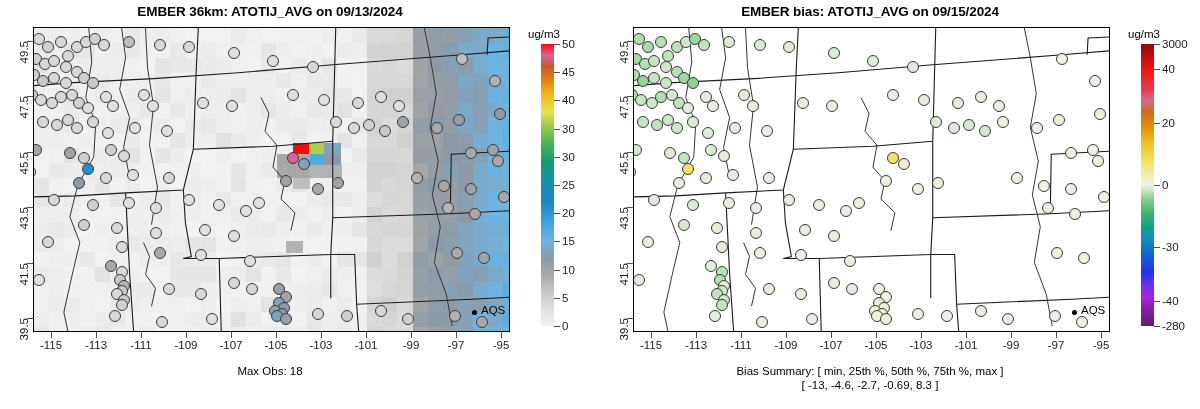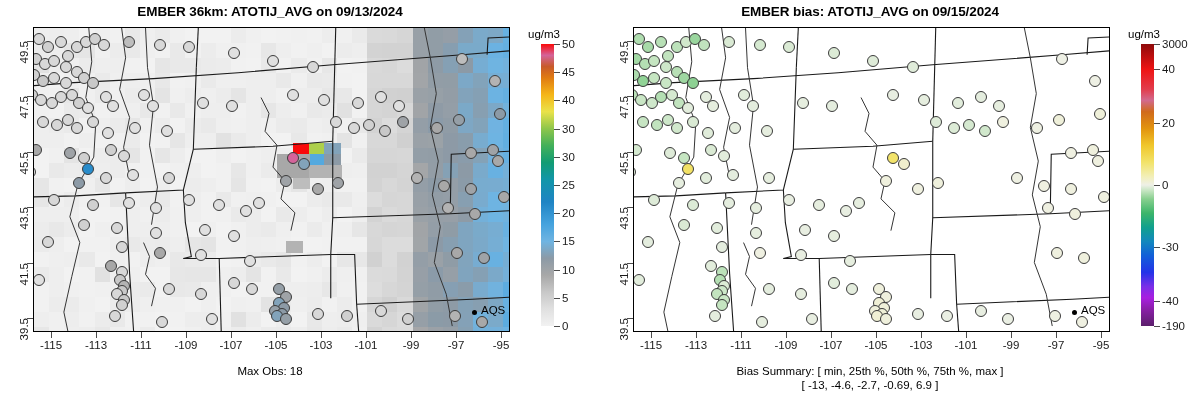--- a/index.html
+++ b/index.html
@@ -1201,34 +1201,34 @@
         <div class="xtick" style="left: 423px;"></div>
         <div class="xlab" style="left: 423px;">-97</div>
         <div class="xtick" style="left: 468px;"></div>
         <div class="xlab" style="left: 468px;">-95</div>
       </div>
 
     <div class="cbar-unit" style="left:528px;top:28px;">ug/m3</div>
     <div id="cbar-right" class="cbar" style="left: 541px; top: 44px; height: 282px; background: linear-gradient(to top, rgb(91, 31, 107) 0%, rgb(138, 31, 168) 6%, rgb(168, 31, 224) 10%, rgb(122, 47, 232) 14%, rgb(36, 51, 232) 19%, rgb(18, 96, 216) 25%, rgb(19, 136, 189) 30%, rgb(16, 160, 141) 35%, rgb(60, 181, 106) 40%, rgb(135, 207, 142) 45%, rgb(198, 229, 194) 48%, rgb(238, 240, 231) 50%, rgb(242, 239, 184) 53%, rgb(242, 227, 106) 58%, rgb(240, 199, 44) 64%, rgb(226, 148, 15) 70%, rgb(208, 106, 28) 76%, rgb(210, 106, 142) 80%, rgb(226, 60, 76) 84%, rgb(238, 20, 20) 91%, rgb(142, 10, 10) 100%);"></div>
     <div id="cbar-right-ticks" class="cbar-ticks" style="left:554px;top:44px;height:282px;">
         <div class="cbtick" style="top: 282px;"></div>
-        <div class="cblab" style="top: 282px;">-190</div>
+        <div class="cblab" style="top: 282px;">-280</div>
         <div class="cbtick" style="top: 256.62px;"></div>
         <div class="cblab" style="top: 256.62px;">-40</div>
         <div class="cbtick" style="top: 203.04px;"></div>
         <div class="cblab" style="top: 203.04px;">-30</div>
         <div class="cbtick" style="top: 141px;"></div>
         <div class="cblab" style="top: 141px;">0</div>
         <div class="cbtick" style="top: 78.96px;"></div>
         <div class="cblab" style="top: 78.96px;">20</div>
         <div class="cbtick" style="top: 25.38px;"></div>
         <div class="cblab" style="top: 25.38px;">40</div>
         <div class="cbtick" style="top: 0px;"></div>
         <div class="cblab" style="top: 0px;">3000</div>
       </div>
 
     <div class="caption" style="left:0;top:364px;">
       <span class="l1">Bias Summary: [ min, 25th %, 50th %, 75th %, max ]</span>
-      <span class="l2">[ -13,  -4.6,  -2.7,  -0.69,  6.9 ]</span>
+      <span class="l2">[ -13,  -4.6,  -2.7,  -0.69,  8.3 ]</span>
     </div>
   </div>
 
 </div>
 
 </body></html>

